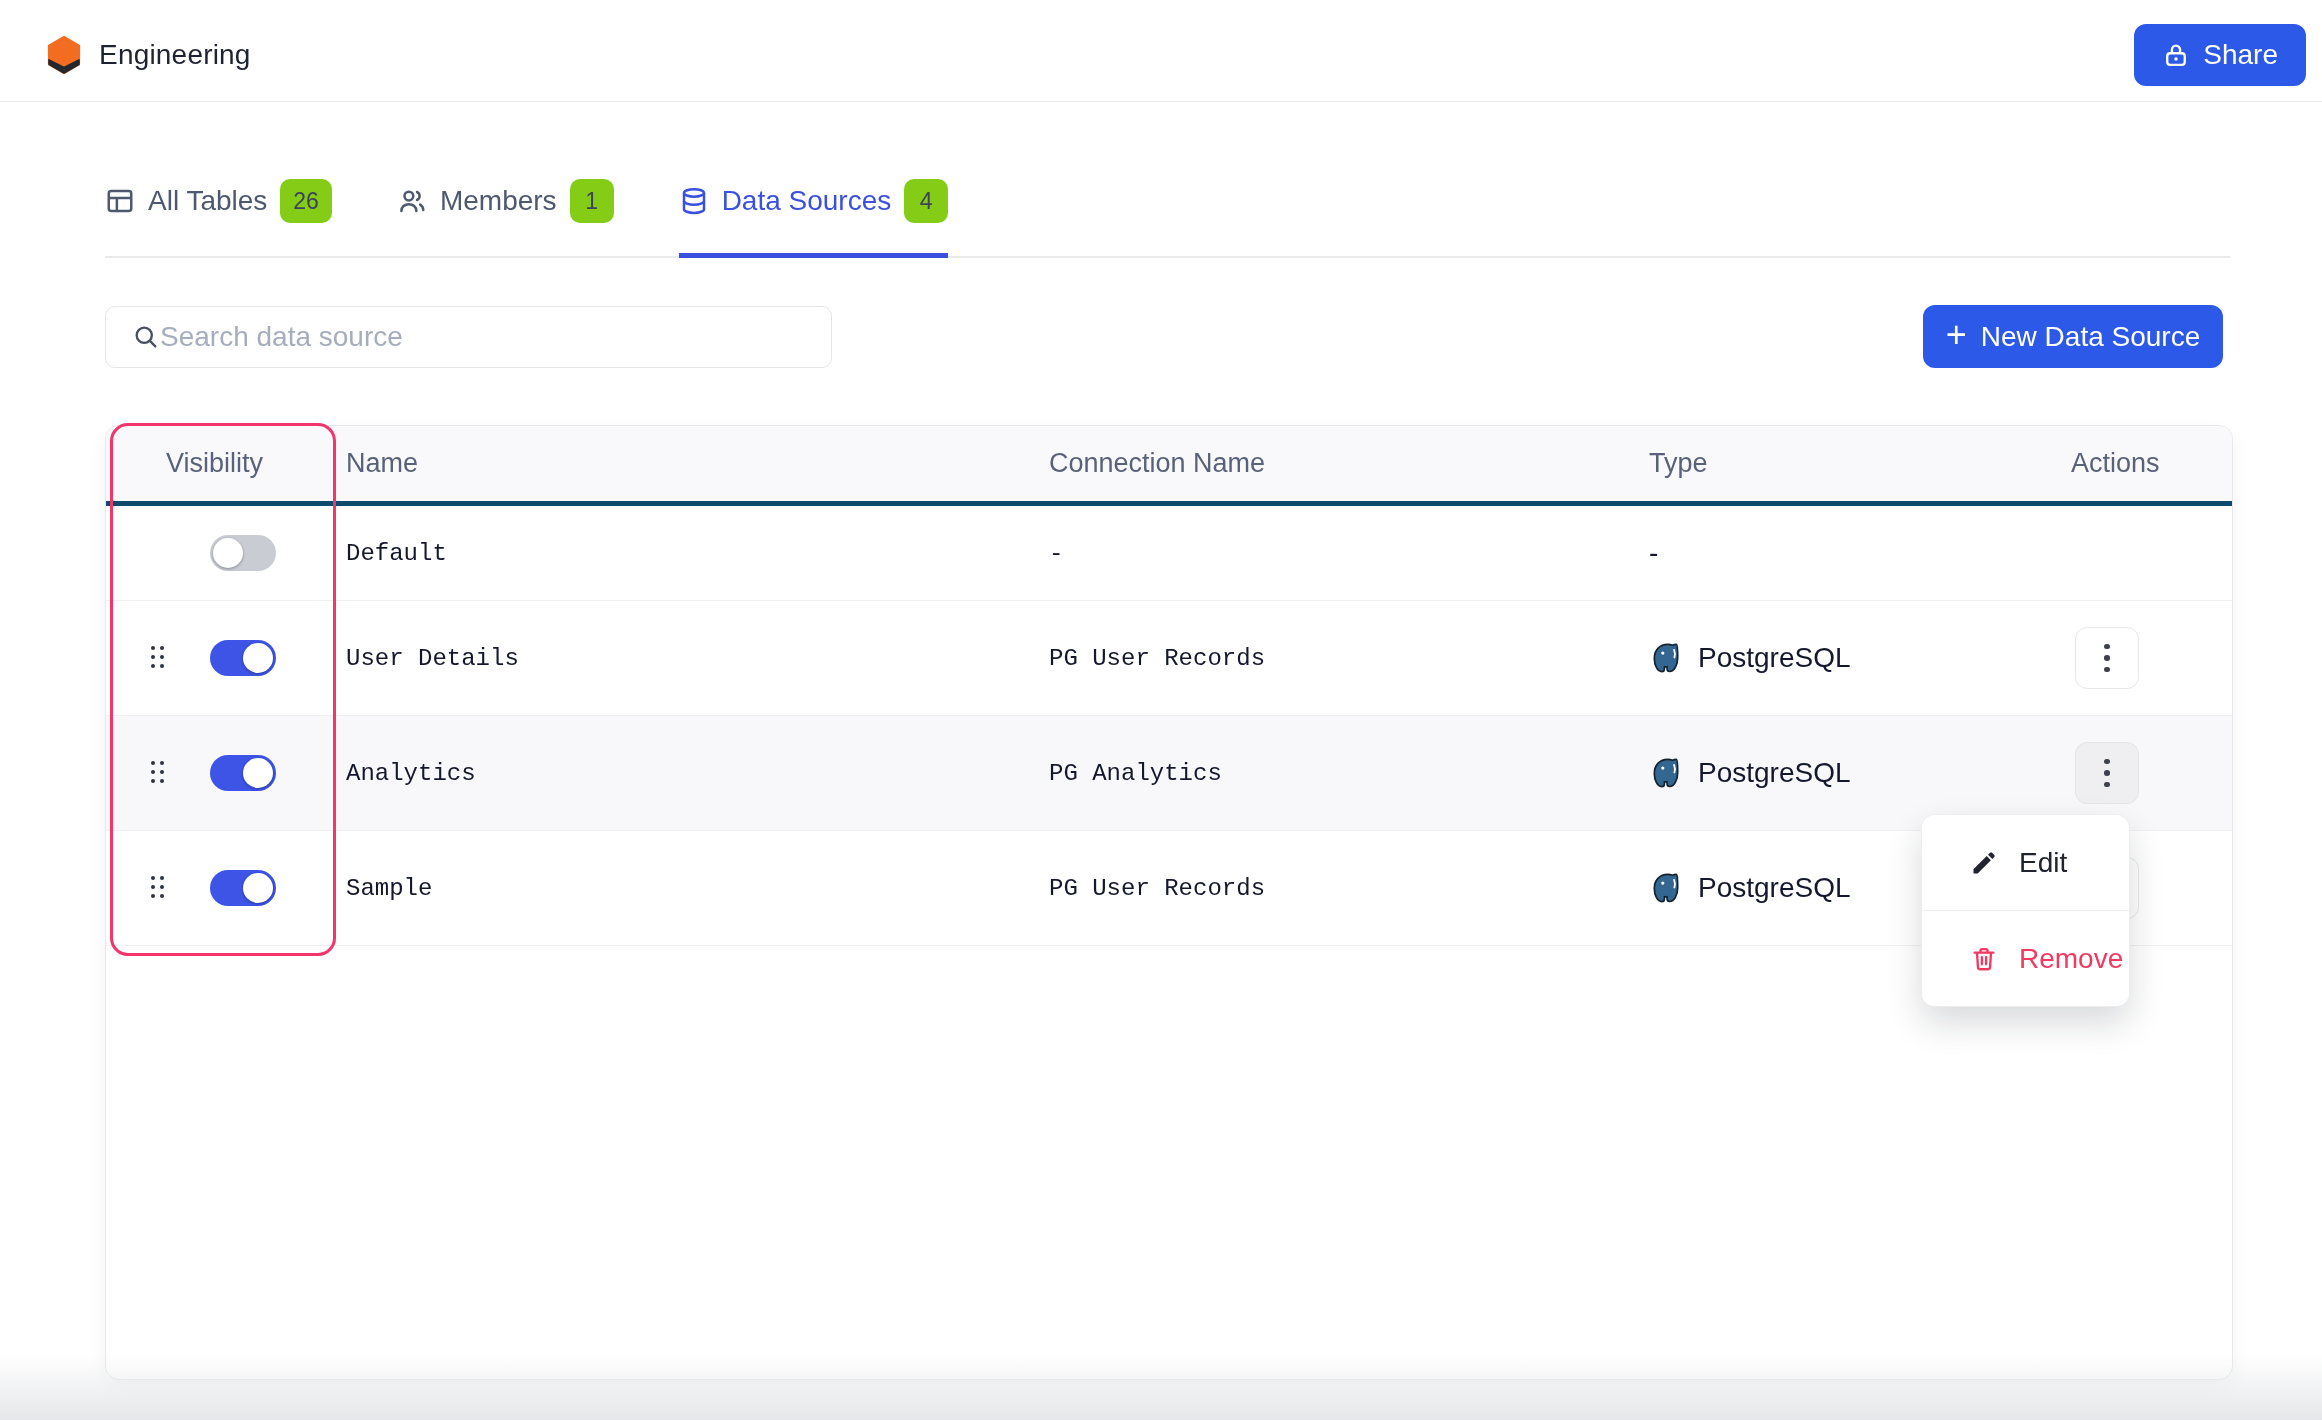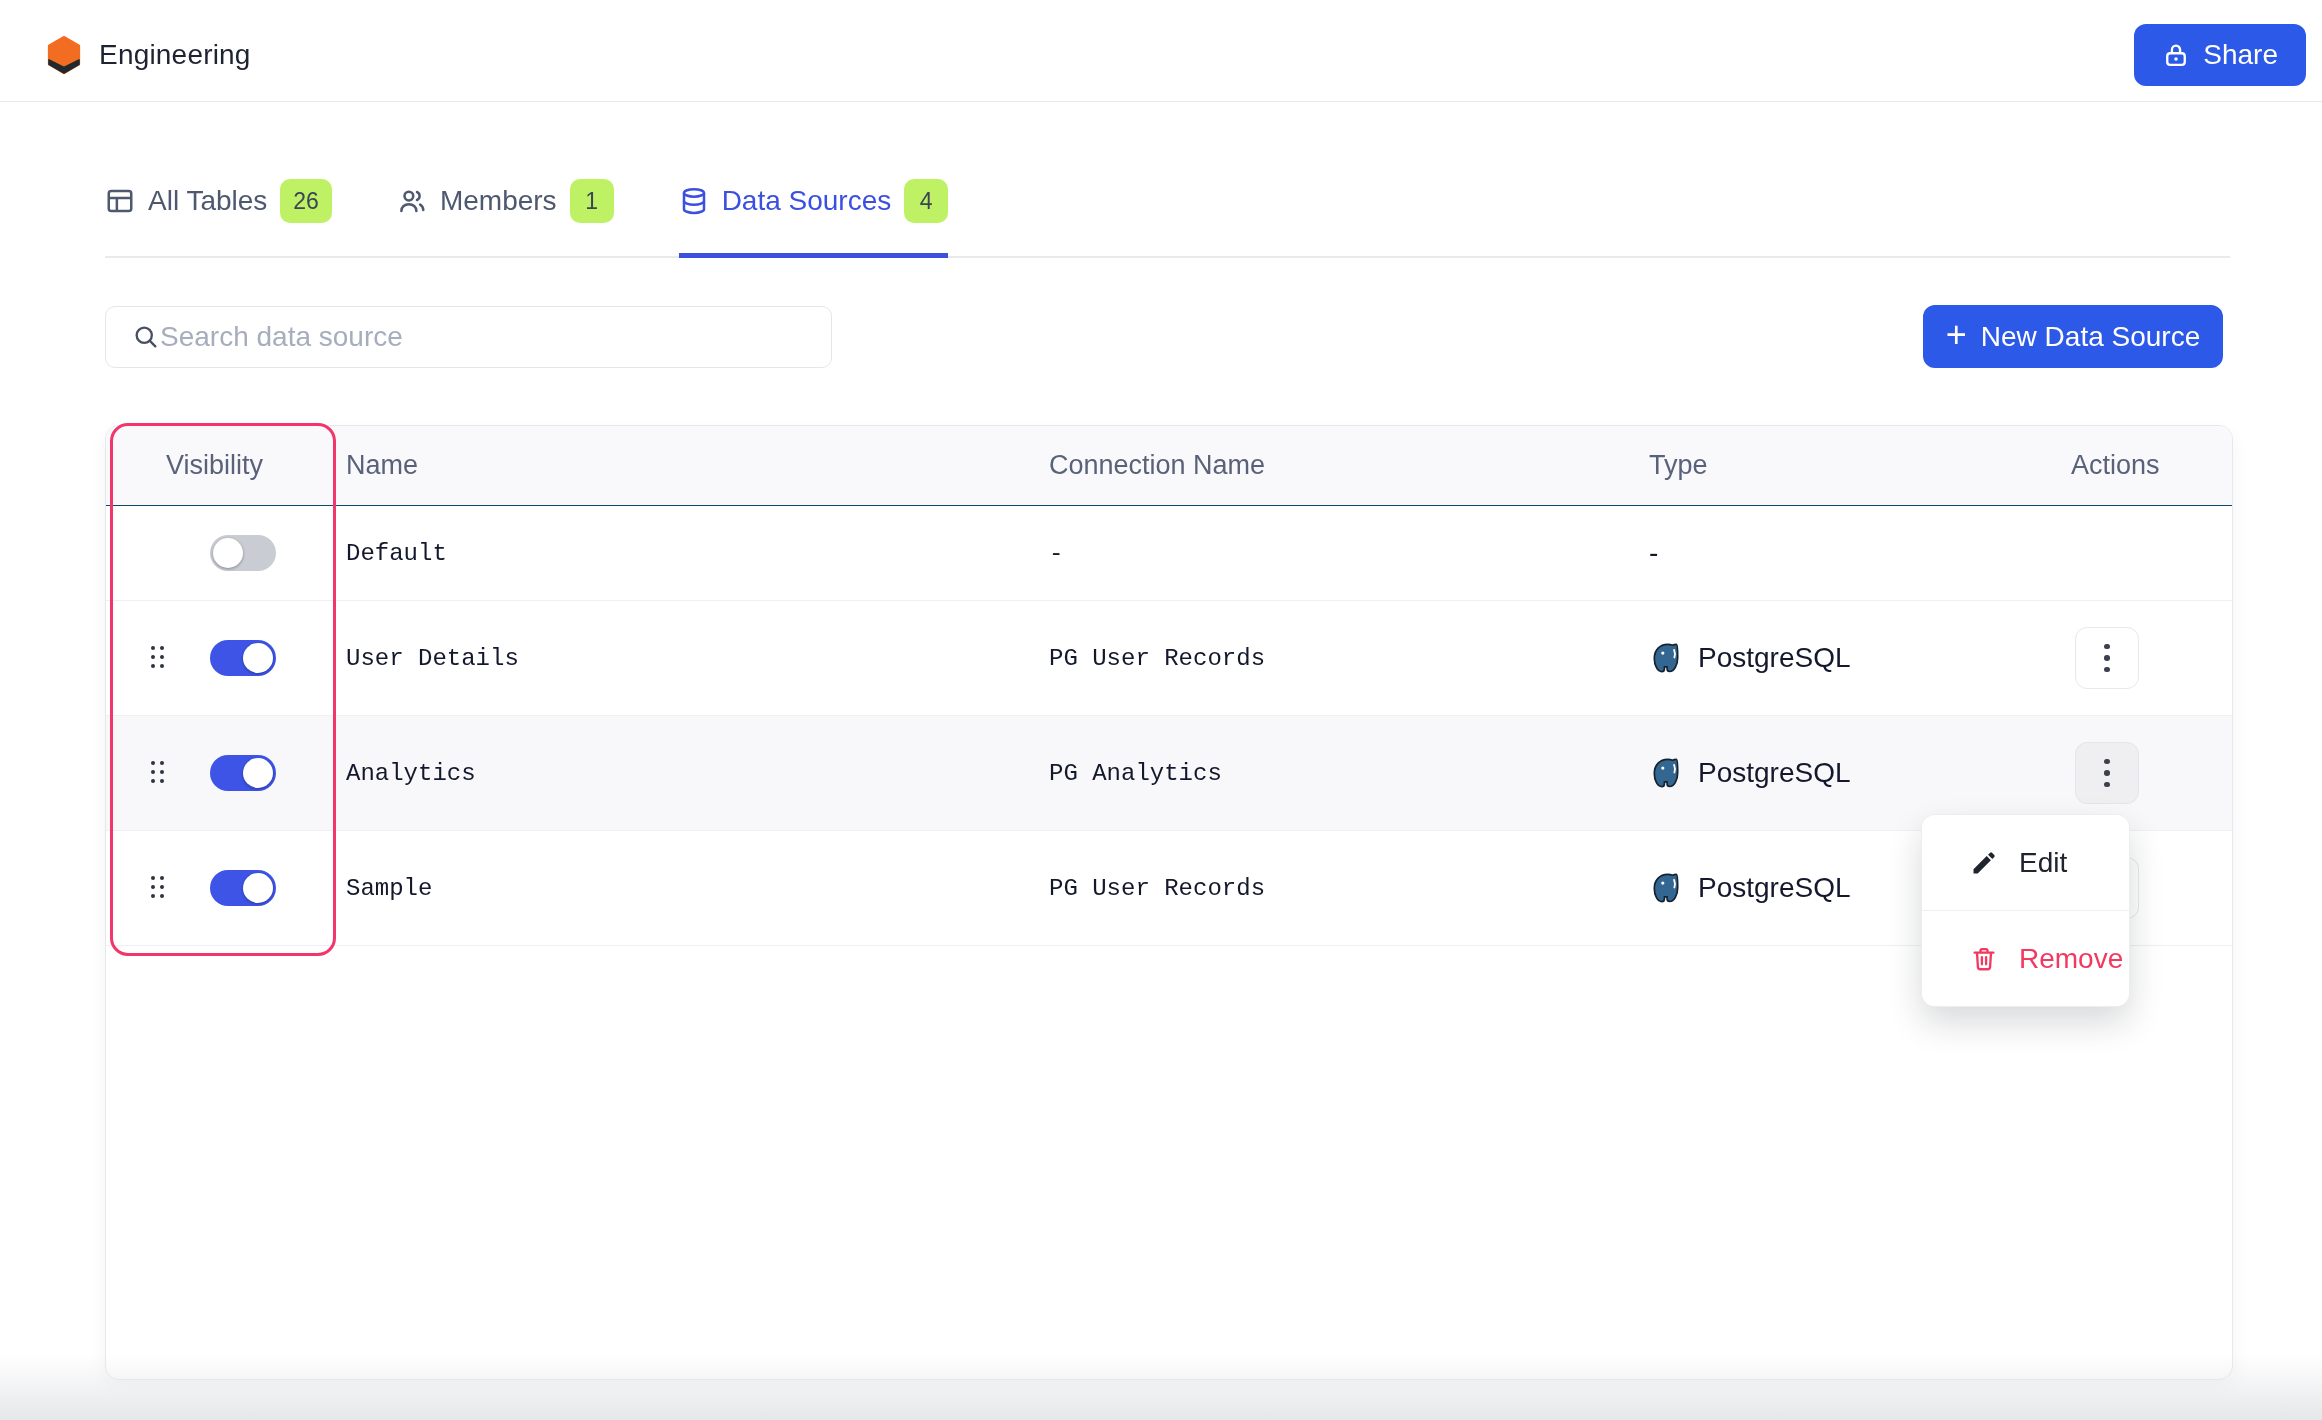--- a/index.html
+++ b/index.html
@@ -15,21 +15,21 @@
   .share-btn { margin-left: auto; height: 62px; min-width: 152px; padding: 0 28px;
                background: #2D59E8; border: none; border-radius: 12px; cursor: pointer;
                display: flex; align-items: center; justify-content: center; gap: 13px; }
   .share-btn span { color: #fff; font-size: 28px; font-weight: 500; font-family: inherit; }
 
   
   .tabs { position: absolute; top: 170px; left: 105px; width: 2125px; height: 88px;
           border-bottom: 2px solid #E9EAEC; display: flex; gap: 65px; }
   .tab { position: relative; display: flex; align-items: center; gap: 13px; padding-bottom: 24px; cursor: pointer; text-align: center; }
   .tab .tab-label { font-size: 28px; color: #4E586E; }
-  .tab .tab-badge { background: #bef264; border-radius: 10px; height: 44px; min-width: 44px;
+  .tab .tab-badge { background: #84cc16; border-radius: 10px; height: 44px; min-width: 44px;
                     padding: 0 13px; display: flex; align-items: center; justify-content: center;
                     font-size: 23px; color: #3C4458; }
   .tab.active .tab-label { color: #3C50E0; font-weight: 500; }
   .tab.active::after { content: ""; position: absolute; left: 0; right: 0; bottom: -2px; height: 5px; background: #3C50E0; }
   .tab svg { flex: 0 0 auto; }
 
   
   .search-box { position: absolute; top: 306px; left: 105px; width: 727px; height: 62px;
                 border: 1.5px solid #E5E6E9; border-radius: 10px; background: #fff;
                 display: flex; align-items: center; padding-left: 26px; }
@@ -40,21 +40,21 @@
              background: #2D59E8; border: none; border-radius: 12px; cursor: pointer;
              display: flex; align-items: center; justify-content: center; gap: 14px; }
   .new-btn .plus { color: #fff; font-size: 36px; font-weight: 300; line-height: 1; margin-top: -3px; }
   .new-btn .lbl { color: #fff; font-size: 28px; font-weight: 500; }
 
   
   .card { position: absolute; top: 425px; left: 105px; width: 2128px; height: 955px;
           border: 1.5px solid #E7E8EA; border-radius: 14px; background: #fff; overflow: hidden;
           box-shadow: 0 8px 18px rgba(25,30,45,.05); }
   .grid-row { display: grid; grid-template-columns: 240px 703px 600px 422px 1fr; align-items: center; }
-  .thead { height: 80px; background: #F9F9FB; border-bottom: 1px solid #0c4a6e;
+  .thead { height: 80px; background: #F9F9FB; border-bottom: 5px solid #0c4a6e;
            font-size: 27px; color: #59627A; }
   .thead .c-visibility { padding-left: 60px; }
   .thead .c-actions { text-align: right; padding-right: 77px; }
   .trow { height: 115px; border-bottom: 1px solid #F0F0F2; background: #fff; }
   .trow.first { height: 95px; }
   .trow.hovered { background: #F8F8FA; }
   .cell-name, .cell-conn { font-size: 24px; color: #14182C; font-family: Liberation Mono, monospace; }
   .cell-type { display: flex; align-items: center; gap: 15px; font-size: 28px; color: #14182C; }
   .cell-vis { display: flex; align-items: center; padding-left: 45px; }
   .cell-actions { display: flex; justify-content: flex-end; padding-right: 93px; }

